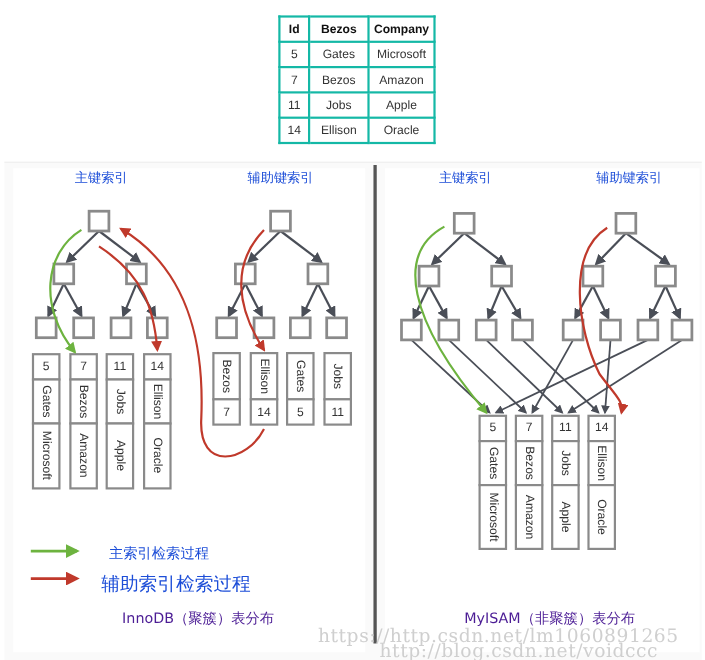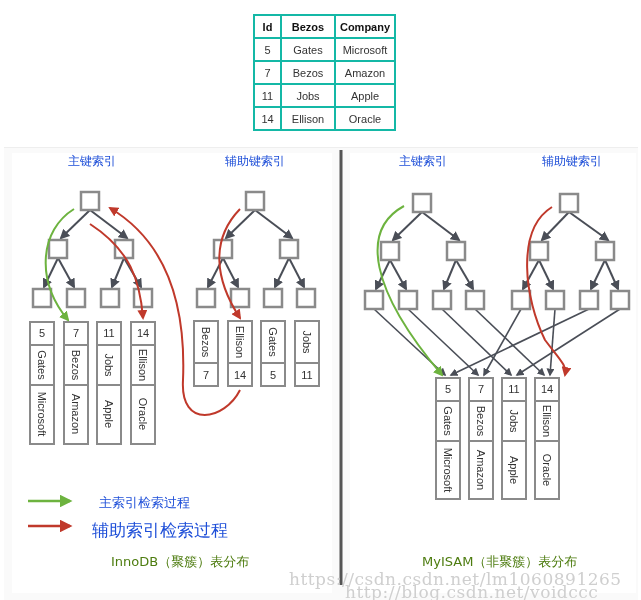--- a/index.html
+++ b/index.html
@@ -6,21 +6,21 @@
   body { width:641px; height:600px; position:relative; overflow:hidden;
          font-family:"Liberation Sans", "DejaVu Sans", sans-serif; color:#222; }
   #bg-panel { position:absolute; left:4px; top:147px; width:634px; height:453px; background:#fafafa; border-top:1px solid #eeeeee; }
   #left-panel-bg { position:absolute; left:12px; top:153px; width:320px; height:440px; background:#ffffff; }
   #right-panel-bg { position:absolute; left:350px; top:153px; width:286px; height:440px; background:#ffffff; }
   table.dt { position:absolute; left:253px; top:14px; border-collapse:collapse; font-size:11px; }
   table.dt th, table.dt td { border:2px solid #14b8a6; text-align:center; padding:0; height:21px; color:#333; }
   table.dt th { font-weight:bold; color:#111; }
   table.dt .c0 { width:25px; } table.dt .c1 { width:52px; } table.dt .c2 { width:58px; }
   .lbl { position:absolute; font-size:12px; color:#1d4ed8; white-space:nowrap; font-family:"DejaVu Sans", sans-serif; }
-  .cap { position:absolute; font-size:13px; color:#4d7c0f; white-space:nowrap; font-family:"DejaVu Sans", sans-serif; }
+  .cap { position:absolute; font-size:13px; color:#4c1d95; white-space:nowrap; font-family:"DejaVu Sans", sans-serif; }
   .wm { position:absolute; font-family:"DejaVu Serif", serif; color:#cfcfcf; font-size:17px; white-space:nowrap; letter-spacing:0.5px; }
   svg text { font-family:"Liberation Sans", sans-serif; }
 </style>
 </head>
 <body>
 
 <div id="bg-panel"></div>
 <div id="left-panel-bg"></div>
 <div id="right-panel-bg"></div>
 
@@ -217,14 +217,14 @@
     </g>
   <line x1="341" y1="150" x2="341" y2="585" stroke="#555555" stroke-width="3"></line>
 </svg>
 
 <div class="lbl" style="left:99px; top:494px; font-size:13px;">主索引检索过程</div>
 <div class="lbl" style="left:92px; top:519px; font-size:17px;">辅助索引检索过程</div>
 
 <div class="cap" style="left:111px; top:553px;">InnoDB（聚簇）表分布</div>
 <div class="cap" style="left:422px; top:553px;">MyISAM（非聚簇）表分布</div>
 
-<div class="wm" style="left:289px; top:569px;">https://csdn.csdn.net/lm1060891265</div>
+<div class="wm" style="left:289px; top:569px;">https://http.csdn.net/lm1060891265</div>
 <div class="wm" style="left:345px; top:582px;">http://blog.csdn.net/voidccc</div>
 
 </body></html>

